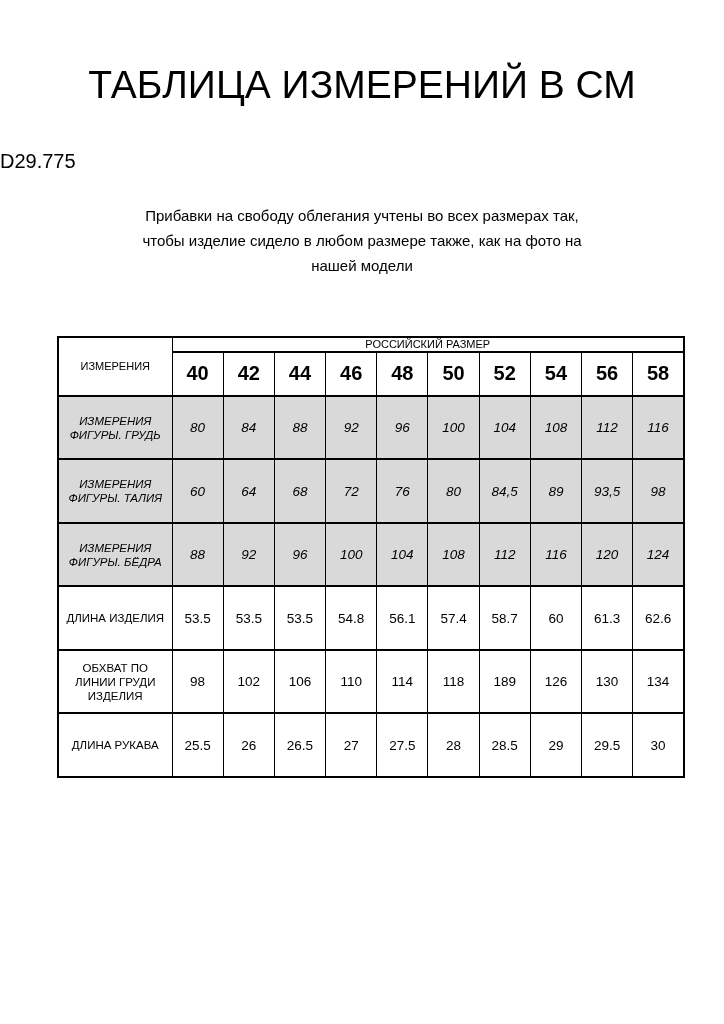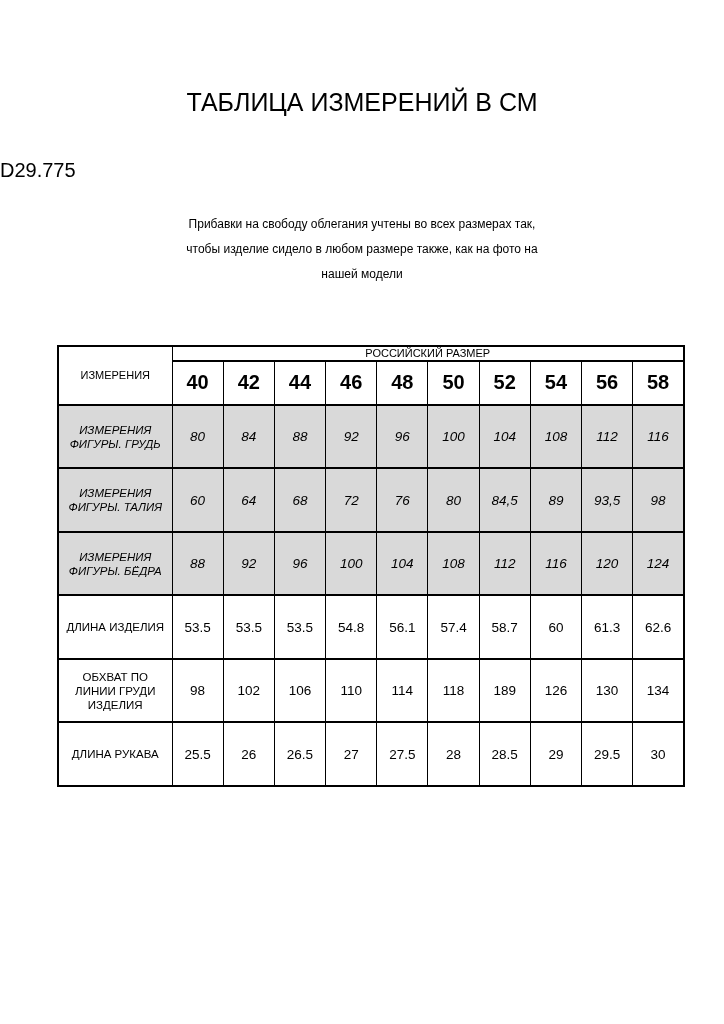--- a/index.html
+++ b/index.html
@@ -5,38 +5,38 @@
   * { margin: 0; padding: 0; box-sizing: border-box; }
   html, body { background: #ffffff; }
   body {
     width: 724px;
     height: 1024px;
     font-family: "Liberation Sans", sans-serif;
     color: #000000;
     overflow: hidden;
   }
   .page-title {
-    margin-top: 88px;
-    text-align: center;
-    font-size: 25px;
+    margin-top: 63px;
+    text-align: center;
+    font-size: 39px;
     font-weight: 400;
     line-height: 1.15;
   }
   .product-code {
     margin-top: 42px;
     text-align: left;
     font-size: 20px;
     font-weight: 400;
     line-height: 23px;
   }
   .fit-note {
     margin: 30px auto 0 auto;
     width: 600px;
     text-align: center;
-    font-size: 12px;
+    font-size: 15px;
     line-height: 25px;
     white-space: pre-line;
   }
   table.size-table {
     border-collapse: collapse;
     table-layout: fixed;
     width: 627px;
     margin: 58px 0 0 57px;
     border: 2px solid #000;
   }

